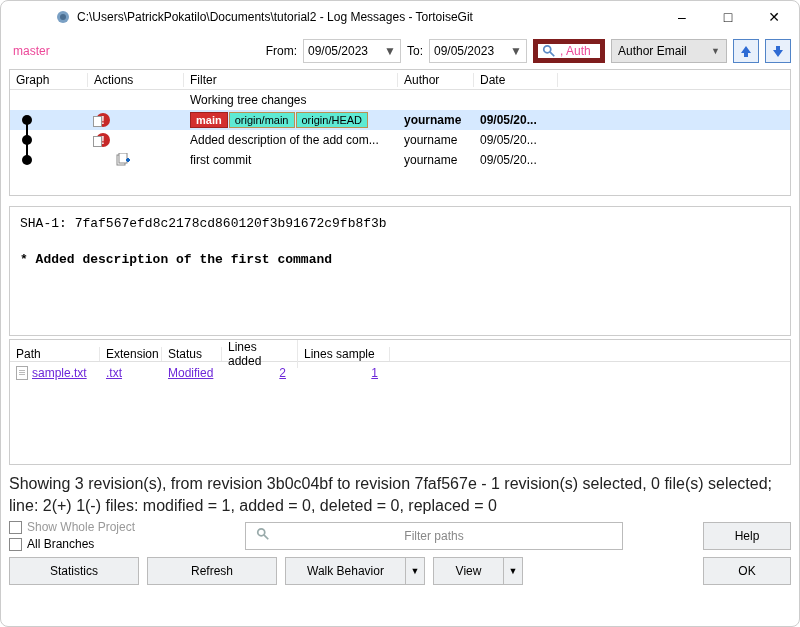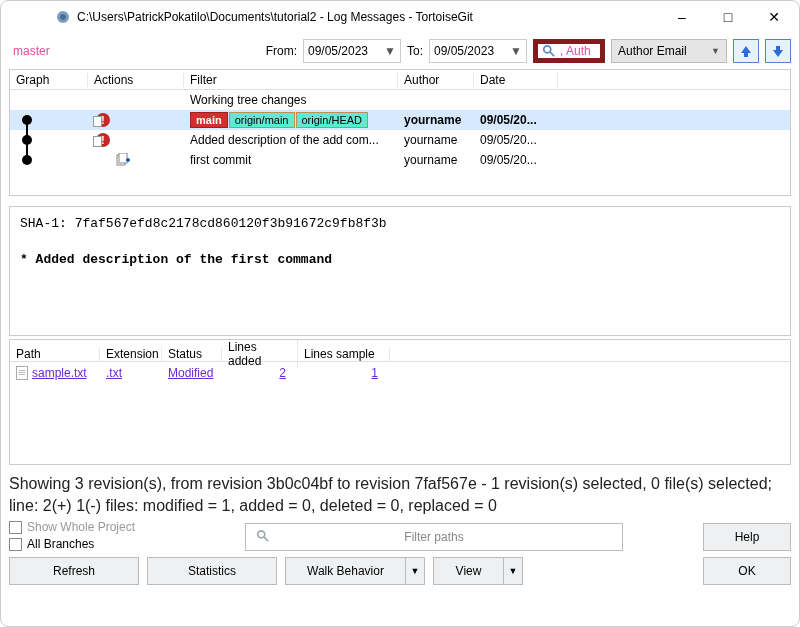--- a/index.html
+++ b/index.html
@@ -43,21 +43,21 @@
 .detailpane { margin-top: 10px; height: 130px; padding: 8px 10px; white-space: pre-wrap; font-size: 13px; line-height: 1.4; font-family: Consolas, "Courier New", monospace; }
 .filepane { margin-top: 3px; height: 126px; }
 .filehead, .filerow { display: grid; grid-template-columns: 90px 62px 60px 76px 92px; align-items: center; height: 22px; }
 .filehead { border-bottom: 1px solid #e0e0e0; }
 .filehead > div { padding: 0 6px; border-right: 1px solid #e8e8e8; }
 .filerow > div { padding: 0 6px; color: #6d28d9; text-decoration: underline; }
 .filerow .num { text-align: right; padding-right: 12px; }
 .fileicon { width: 12px; height: 14px; border: 1px solid #aaa; background: #fff; display: inline-block; vertical-align: middle; margin-right: 4px; position: relative; }
 .fileicon::after { content: ""; position: absolute; left: 2px; top: 3px; right: 2px; height: 1px; background: #bbb; box-shadow: 0 2px #bbb, 0 4px #bbb; }
 .statusline { margin-top: 8px; font-size: 16px; color: #222; line-height: 1.35; }
-.bottomrow1 { display: flex; align-items: flex-end; gap: 0; margin-top: 4px; }
+.bottomrow1 { display: flex; align-items: center; gap: 0; margin-top: 4px; }
 .chk { display: flex; align-items: center; gap: 5px; }
 .chkbox { width: 13px; height: 13px; border: 1px solid #888; background: #fff; }
 .filtinput { flex: 0 0 378px; height: 28px; border: 1px solid #bbb; display: flex; align-items: center; padding: 0 8px; gap: 8px; color: #888; justify-content: center; position: relative; }
 .filtinput .mag { position: absolute; left: 10px; }
 .btn { height: 28px; border: 1px solid #bbb; background: #eef0f2; display: flex; align-items: center; justify-content: center; padding: 0 10px; }
 .bottomrow2 { display: flex; gap: 8px; margin-top: 6px; align-items: center; }
 .bottomrow2 .btn { flex: 0 0 130px; }
 .splitbtn { display: flex; }
 .splitbtn .btn { border-right: none; }
 .splitbtn .dd { width: 20px; border: 1px solid #bbb; background: #eef0f2; display: flex; align-items: center; justify-content: center; font-size: 9px; }
@@ -227,22 +227,22 @@
             <circle cx="6" cy="6" r="4" fill="none" stroke="#9aa" stroke-width="2"></circle>
             <line x1="9" y1="9" x2="14" y2="14" stroke="#9aa" stroke-width="2"></line>
           </svg></span>
       <span>Filter paths</span>
     </div>
     <span class="spacer"></span>
     <div class="btn" style="flex:0 0 88px">Help</div>
   </div>
 
   <div class="bottomrow2">
+    <div class="btn">Statistics</div>
     <div class="btn">Refresh</div>
-    <div class="btn">Statistics</div>
     <div class="splitbtn">
       <div class="btn" style="flex:0 0 120px">Walk Behavior</div>
       <div class="dd">▼</div>
     </div>
     <div class="splitbtn">
       <div class="btn" style="flex:0 0 70px">View</div>
       <div class="dd">▼</div>
     </div>
     <span class="spacer"></span>
     <div class="btn" style="flex:0 0 88px">OK</div>

